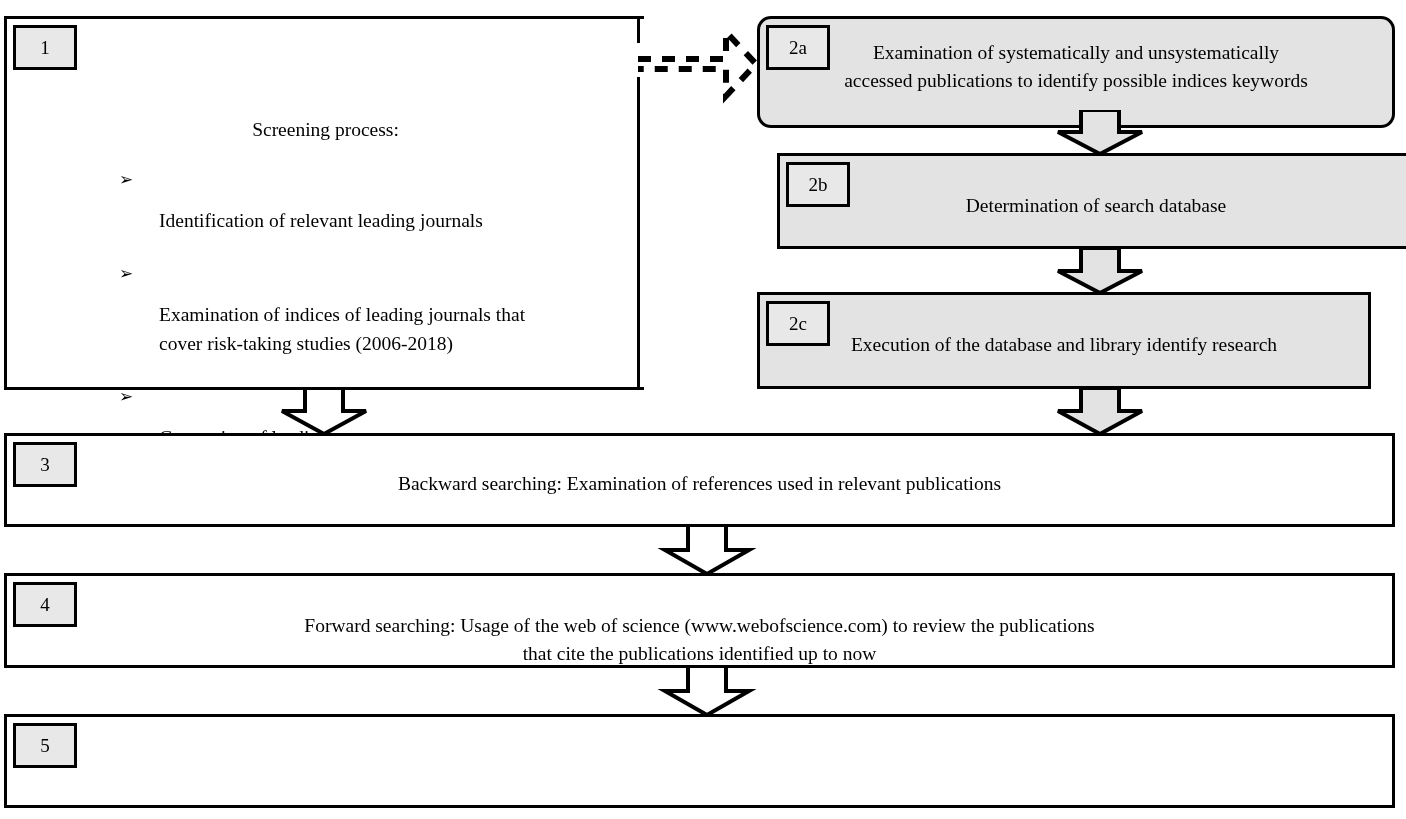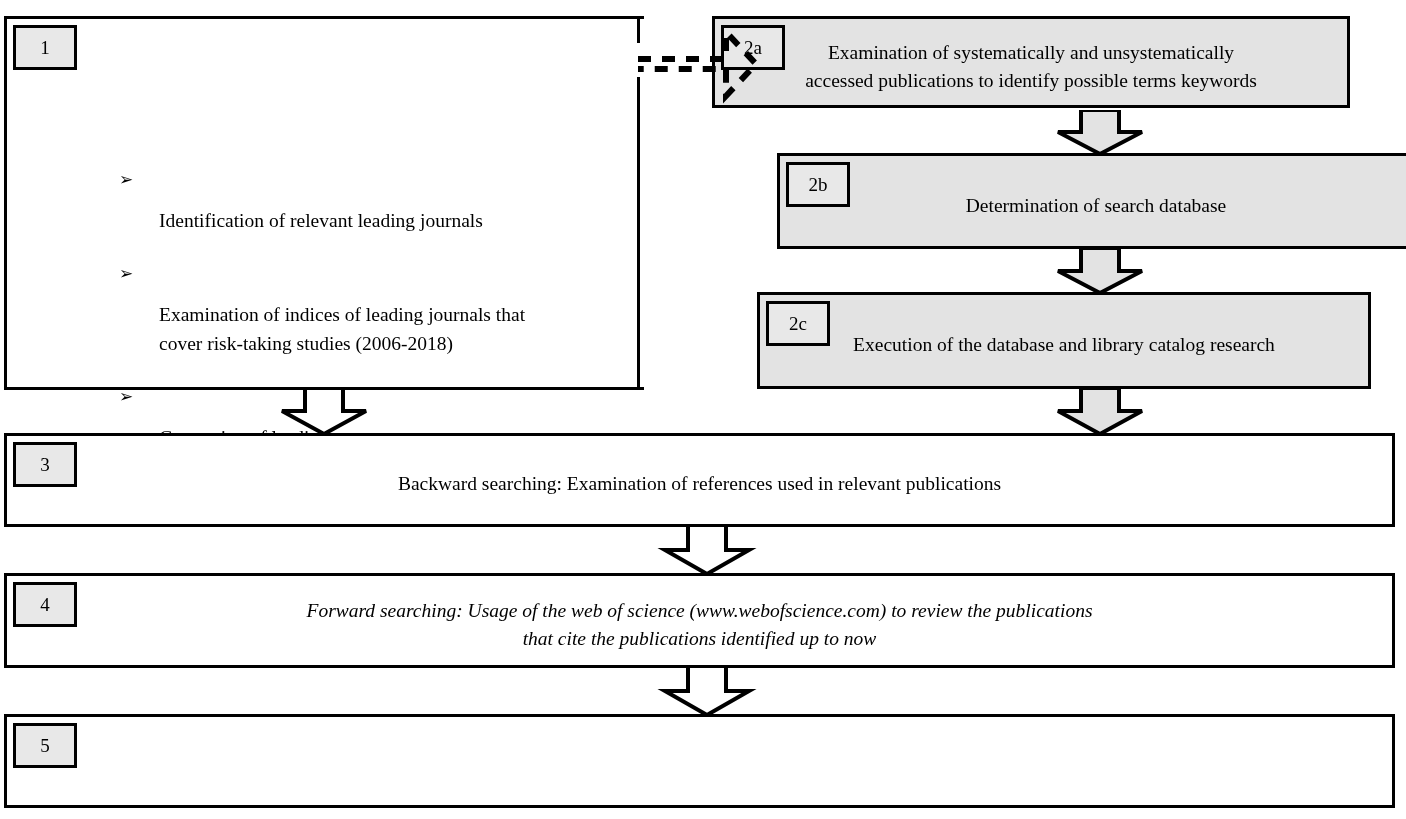--- a/index.html
+++ b/index.html
@@ -85,21 +85,21 @@
   }
   .bullet-glyph {
     width: 40px;
     flex: 0 0 40px;
     font-size: 17px;
     line-height: 1.55;
   }
   .bullet-text { flex: 1 1 auto; margin-top: 40px; }
 
   
-  #box2a { left: 712px; top: 16px; width: 638px; height: 92px; }
+  #box2a { left: 757px; top: 16px; width: 638px; height: 112px; border-radius: 14px; }
   #box2b { left: 757px; top: 153px; width: 638px; height: 96px; margin-left: 20px; }
   #box2c { left: 757px; top: 292px; width: 614px; height: 97px; }
 
   
   #box3 { left: 4px; top: 433px; width: 1391px; height: 94px; }
   #box4 { left: 4px; top: 573px; width: 1391px; height: 95px; }
   #box5 { left: 4px; top: 714px; width: 1391px; height: 94px; }
 
   
   .barrow {
@@ -121,20 +121,21 @@
 </style>
 </head>
 <body>
 
 <div id="canvas">
 
   <div class="fbox" id="box1">
     <div class="tab">
       <span>1</span>
     </div>
+    <div id="box1-heading">Screening process:</div>
     <div id="box1-list">
       <div class="bullet-row">
         <span class="bullet-glyph">➢</span>
         <span class="bullet-text">Identification of relevant leading journals</span>
       </div>
       <div class="bullet-row">
         <span class="bullet-glyph">➢</span>
         <span class="bullet-text" style="white-space:pre-line">Examination  of indices of leading journals that
 cover risk-taking studies (2006-2018)</span>
       </div>
@@ -152,21 +153,21 @@
     <svg width="132" height="96" viewBox="0 0 132 96">
       <path d="M 8,43 L 96,43 L 96,16 L 126,48 L 96,80 L 96,53 L 8,53" fill="none" stroke="#000000" stroke-width="6" stroke-dasharray="13,11" stroke-linejoin="miter"></path>
     </svg>
   </div>
 
   <div class="fbox shaded" id="box2a">
     <div class="tab">
       <span>2a</span>
     </div>
     <div class="btext" style="top:20px;">Examination  of systematically and unsystematically
-accessed publications to identify possible terms keywords</div>
+accessed publications to identify possible indices keywords</div>
   </div>
 
   <div class="barrow" style="left:1048px; top:110px;">
     <svg width="104" height="45" viewBox="0 0 104 45">
       <path d="M 33,0 L 33,22 L 10,22 L 52,44 L 94,22 L 71,22 L 71,0 Z" fill="#e3e3e3" stroke="#000000" stroke-width="4" stroke-linejoin="miter"></path>
     </svg>
   </div>
 
   <div class="fbox shaded" id="box2b">
     <div class="tab">
@@ -178,21 +179,21 @@
   <div class="barrow" style="left:1048px; top:248px;">
     <svg width="104" height="46" viewBox="0 0 104 46">
       <path d="M 33,0 L 33,23 L 10,23 L 52,45 L 94,23 L 71,23 L 71,0 Z" fill="#e3e3e3" stroke="#000000" stroke-width="4" stroke-linejoin="miter"></path>
     </svg>
   </div>
 
   <div class="fbox shaded" id="box2c">
     <div class="tab">
       <span>2c</span>
     </div>
-    <div class="btext" style="top:36px;">Execution of the database and library catalog research</div>
+    <div class="btext" style="top:36px;">Execution of the database and library identify research</div>
   </div>
 
   <div class="barrow" style="left:1048px; top:388px;">
     <svg width="104" height="47" viewBox="0 0 104 47">
       <path d="M 33,0 L 33,23 L 10,23 L 52,46 L 94,23 L 71,23 L 71,0 Z" fill="#e3e3e3" stroke="#000000" stroke-width="4" stroke-linejoin="miter"></path>
     </svg>
   </div>
 
   <div class="barrow" style="left:272px; top:388px;">
     <svg width="104" height="47" viewBox="0 0 104 47">
@@ -210,21 +211,21 @@
   <div class="barrow" style="left:655px; top:525px;">
     <svg width="104" height="50" viewBox="0 0 104 50">
       <path d="M 33,0 L 33,25 L 10,25 L 52,49 L 94,25 L 71,25 L 71,0 Z" fill="#ffffff" stroke="#000000" stroke-width="4" stroke-linejoin="miter"></path>
     </svg>
   </div>
 
   <div class="fbox" id="box4">
     <div class="tab">
       <span>4</span>
     </div>
-    <div class="btext" style="top:21px;font-style:italic;">Forward searching: Usage of the web of science (www.webofscience.com) to review the publications
+    <div class="btext" style="top:36px;">Forward searching: Usage of the web of science (www.webofscience.com) to review the publications
 that cite the publications identified up to now</div>
   </div>
 
   <div class="barrow" style="left:655px; top:666px;">
     <svg width="104" height="50" viewBox="0 0 104 50">
       <path d="M 33,0 L 33,25 L 10,25 L 52,49 L 94,25 L 71,25 L 71,0 Z" fill="#ffffff" stroke="#000000" stroke-width="4" stroke-linejoin="miter"></path>
     </svg>
   </div>
 
   <div class="fbox" id="box5">

